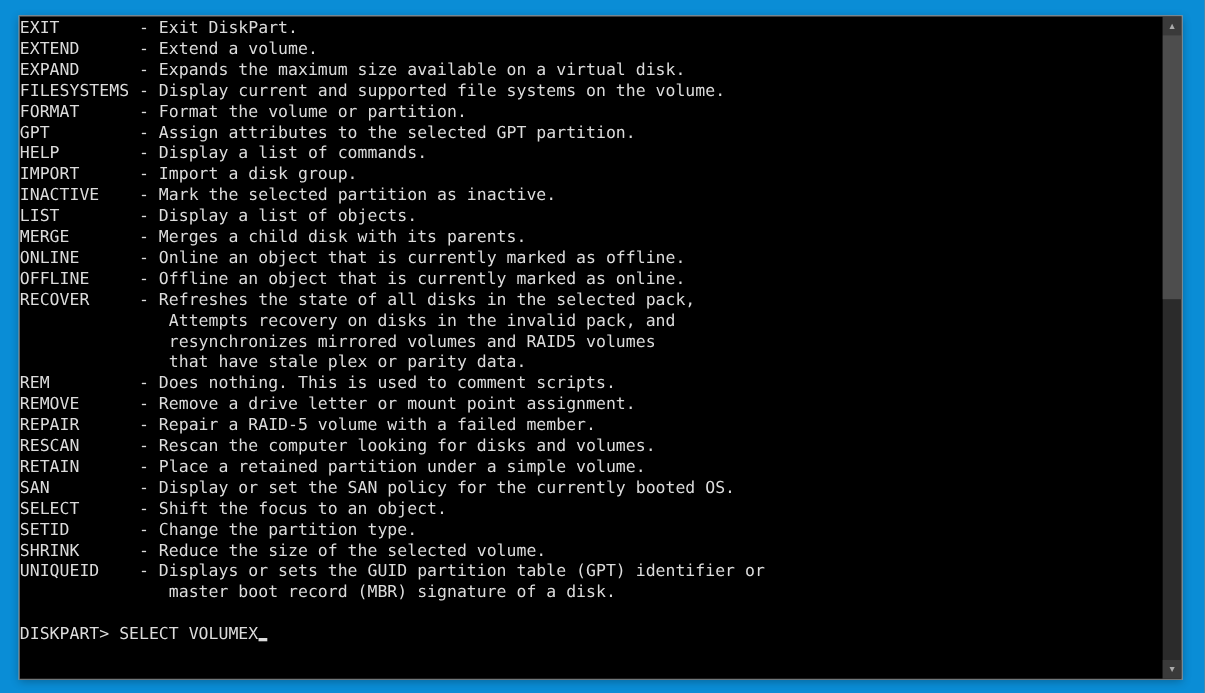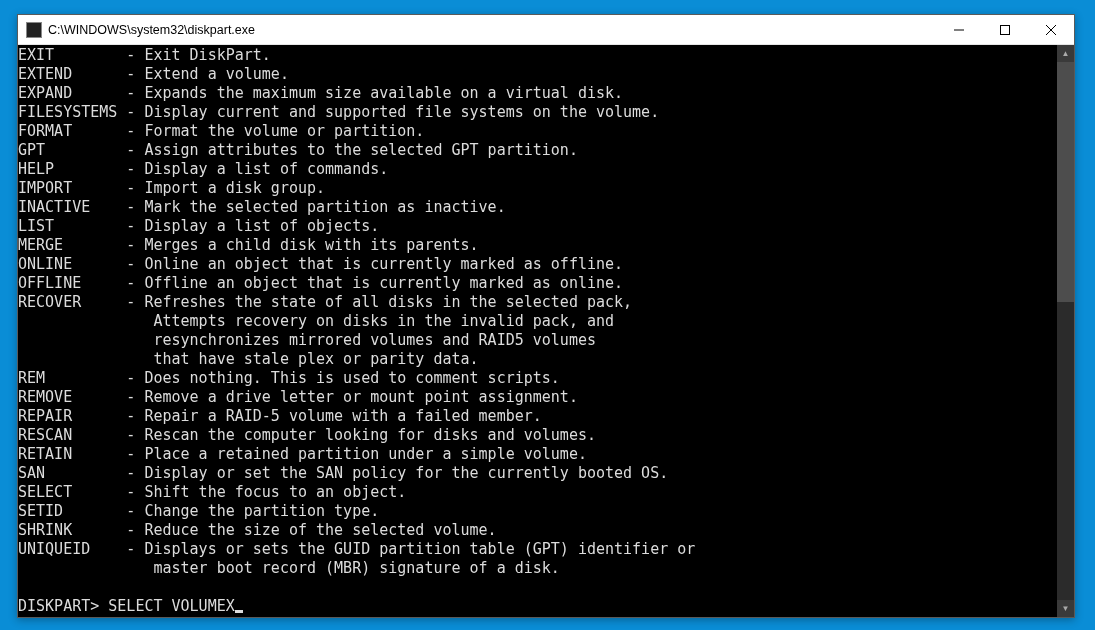--- a/index.html
+++ b/index.html
@@ -109,42 +109,20 @@
     width: 17px;
     height: 240px;
     background: #4d4d4d;
     cursor:pointer;
   }
 </style>
 </head>
 <body>
 
 <div class="window">
-  <div class="titlebar">
-    <div class="app-icon"></div>
-    <div class="title">C:\WINDOWS\system32\diskpart.exe</div>
-    <div class="win-controls">
-      <div class="win-btn">
-        <svg width="10" height="10">
-            <line x1="0" y1="5" x2="10" y2="5" stroke="#000" stroke-width="1"></line>
-          </svg>
-      </div>
-      <div class="win-btn">
-        <svg width="10" height="10">
-            <rect x="0.5" y="0.5" width="9" height="9" fill="none" stroke="#000" stroke-width="1"></rect>
-          </svg>
-      </div>
-      <div class="win-btn close">
-        <svg width="10" height="10">
-            <line x1="0" y1="0" x2="10" y2="10" stroke="#000" stroke-width="1"></line>
-            <line x1="10" y1="0" x2="0" y2="10" stroke="#000" stroke-width="1"></line>
-          </svg>
-      </div>
-    </div>
-  </div>
   <div class="console-wrap">
     <div class="console" id="console"><div class="cmdrow">EXIT        - Exit DiskPart.</div><div class="cmdrow">EXTEND      - Extend a volume.</div><div class="cmdrow">EXPAND      - Expands the maximum size available on a virtual disk.</div><div class="cmdrow">FILESYSTEMS - Display current and supported file systems on the volume.</div><div class="cmdrow">FORMAT      - Format the volume or partition.</div><div class="cmdrow">GPT         - Assign attributes to the selected GPT partition.</div><div class="cmdrow">HELP        - Display a list of commands.</div><div class="cmdrow">IMPORT      - Import a disk group.</div><div class="cmdrow">INACTIVE    - Mark the selected partition as inactive.</div><div class="cmdrow">LIST        - Display a list of objects.</div><div class="cmdrow">MERGE       - Merges a child disk with its parents.</div><div class="cmdrow">ONLINE      - Online an object that is currently marked as offline.</div><div class="cmdrow">OFFLINE     - Offline an object that is currently marked as online.</div><div class="cmdrow">RECOVER     - Refreshes the state of all disks in the selected pack,</div><div class="cmdrow">               Attempts recovery on disks in the invalid pack, and</div><div class="cmdrow">               resynchronizes mirrored volumes and RAID5 volumes</div><div class="cmdrow">               that have stale plex or parity data.</div><div class="cmdrow">REM         - Does nothing. This is used to comment scripts.</div><div class="cmdrow">REMOVE      - Remove a drive letter or mount point assignment.</div><div class="cmdrow">REPAIR      - Repair a RAID-5 volume with a failed member.</div><div class="cmdrow">RESCAN      - Rescan the computer looking for disks and volumes.</div><div class="cmdrow">RETAIN      - Place a retained partition under a simple volume.</div><div class="cmdrow">SAN         - Display or set the SAN policy for the currently booted OS.</div><div class="cmdrow">SELECT      - Shift the focus to an object.</div><div class="cmdrow">SETID       - Change the partition type.</div><div class="cmdrow">SHRINK      - Reduce the size of the selected volume.</div><div class="cmdrow">UNIQUEID    - Displays or sets the GUID partition table (GPT) identifier or</div><div class="cmdrow">               master boot record (MBR) signature of a disk.</div><div class="cmdrow prompt-line">DISKPART&gt; SELECT VOLUMEX<span class="cursor"></span></div></div>
     <div class="scrollbar">
       <div class="scroll-btn">▲</div>
       <div class="scroll-thumb"></div>
       <div class="scroll-btn bottom">▼</div>
     </div>
   </div>
 </div>
 

